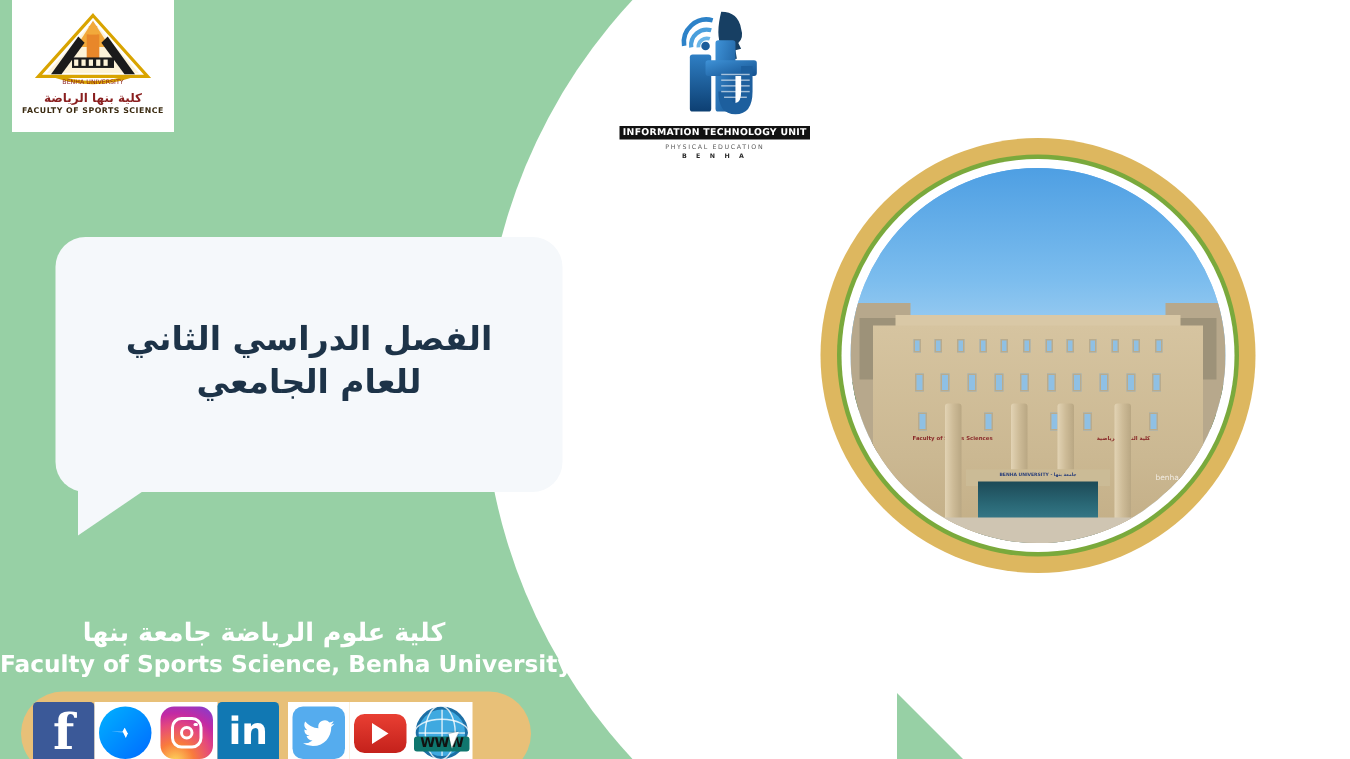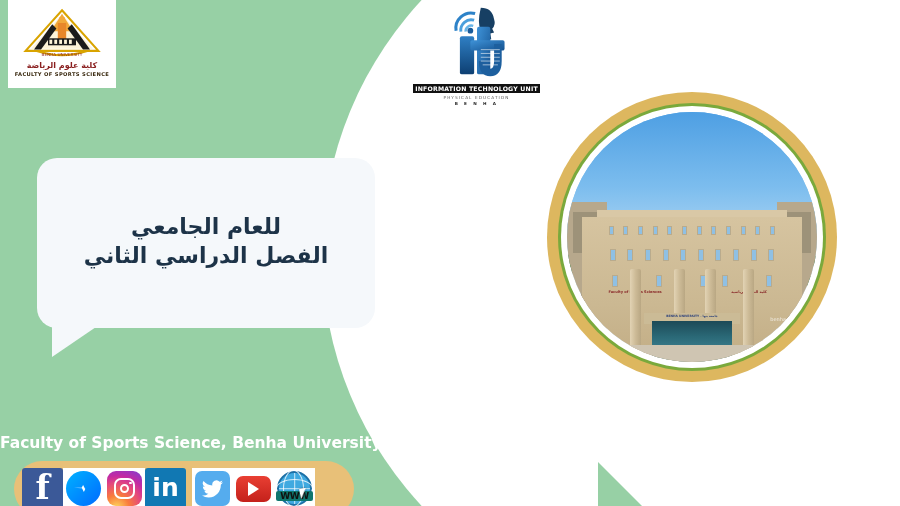--- a/index.html
+++ b/index.html
@@ -337,21 +337,21 @@
       <polygon points="100,60 74,24 68,30 90,60" fill="#1b1b1b"></polygon>
       <rect x="40" y="44" width="40" height="10" fill="#1b1b1b"></rect>
       <rect x="42" y="46" width="4" height="6" fill="#fdf3d8"></rect>
       <rect x="49" y="46" width="4" height="6" fill="#fdf3d8"></rect>
       <rect x="56" y="46" width="4" height="6" fill="#fdf3d8"></rect>
       <rect x="63" y="46" width="4" height="6" fill="#fdf3d8"></rect>
       <rect x="70" y="46" width="4" height="6" fill="#fdf3d8"></rect>
       <path d="M24 62 Q60 74 96 62" fill="none" stroke="#d9a400" stroke-width="3"></path>
       <text x="60" y="69" font-size="6" fill="#8a1f1f" text-anchor="middle" font-family="DejaVu Sans, sans-serif">BENHA UNIVERSITY</text>
     </svg>
-    <div class="ar">كلية علوم الرياضة</div>
+    <div class="ar">كلية بنها الرياضة</div>
     <div class="en">FACULTY OF SPORTS SCIENCE</div>
   </div>
 
   <div class="it-logo">
     <svg class="mark" viewBox="0 0 80 86">
       <defs>
         <linearGradient id="ig1" x1="0" y1="0" x2="0" y2="1">
           <stop offset="0" stop-color="#2f7fc4"></stop>
             <stop offset="1" stop-color="#0d3f72"></stop>
         </linearGradient>
@@ -380,22 +380,22 @@
           <line x1="44" y1="62" x2="64" y2="62"></line>
         <line x1="46" y1="66" x2="62" y2="66"></line>
       </g>
     </svg>
     <div class="t1">INFORMATION TECHNOLOGY UNIT</div>
     <div class="t2">PHYSICAL EDUCATION</div>
     <div class="t3">B E N H A</div>
   </div>
 
   <div class="bubble">
+    <div class="bubble-line">الفصل الدراسي الثاني</div>
     <div class="bubble-line">للعام الجامعي</div>
-    <div class="bubble-line">الفصل الدراسي الثاني</div>
   </div>
   <div class="bubble-tail"></div>
 
   <div class="photo-wrap">
     <div class="photo-ring-green">
       <div class="photo-ring-white">
         <div class="photo">
           <div class="sky"></div>
 
           <div class="palm" style="left:-4%;top:52%;width:70px;height:90px;">
@@ -471,20 +471,21 @@
             <div class="entry"></div>
             <div class="steps"></div>
           </div>
           <div class="ground"></div>
           <div class="watermark">benha.edu</div>
         </div>
       </div>
     </div>
   </div>
 
+  <div class="footer-ar">كلية علوم الرياضة جامعة بنها</div>
   <div class="footer-en">Faculty of Sports Science, Benha University</div>
 
   <div class="social-pill"></div>
   <div class="social-row">
 
     <div class="sicon">
       <div class="fb" style="width:41px;height:41px;display:flex;align-items:center;justify-content:center;">f</div>
     </div>
 
     <div class="sicon pad">

